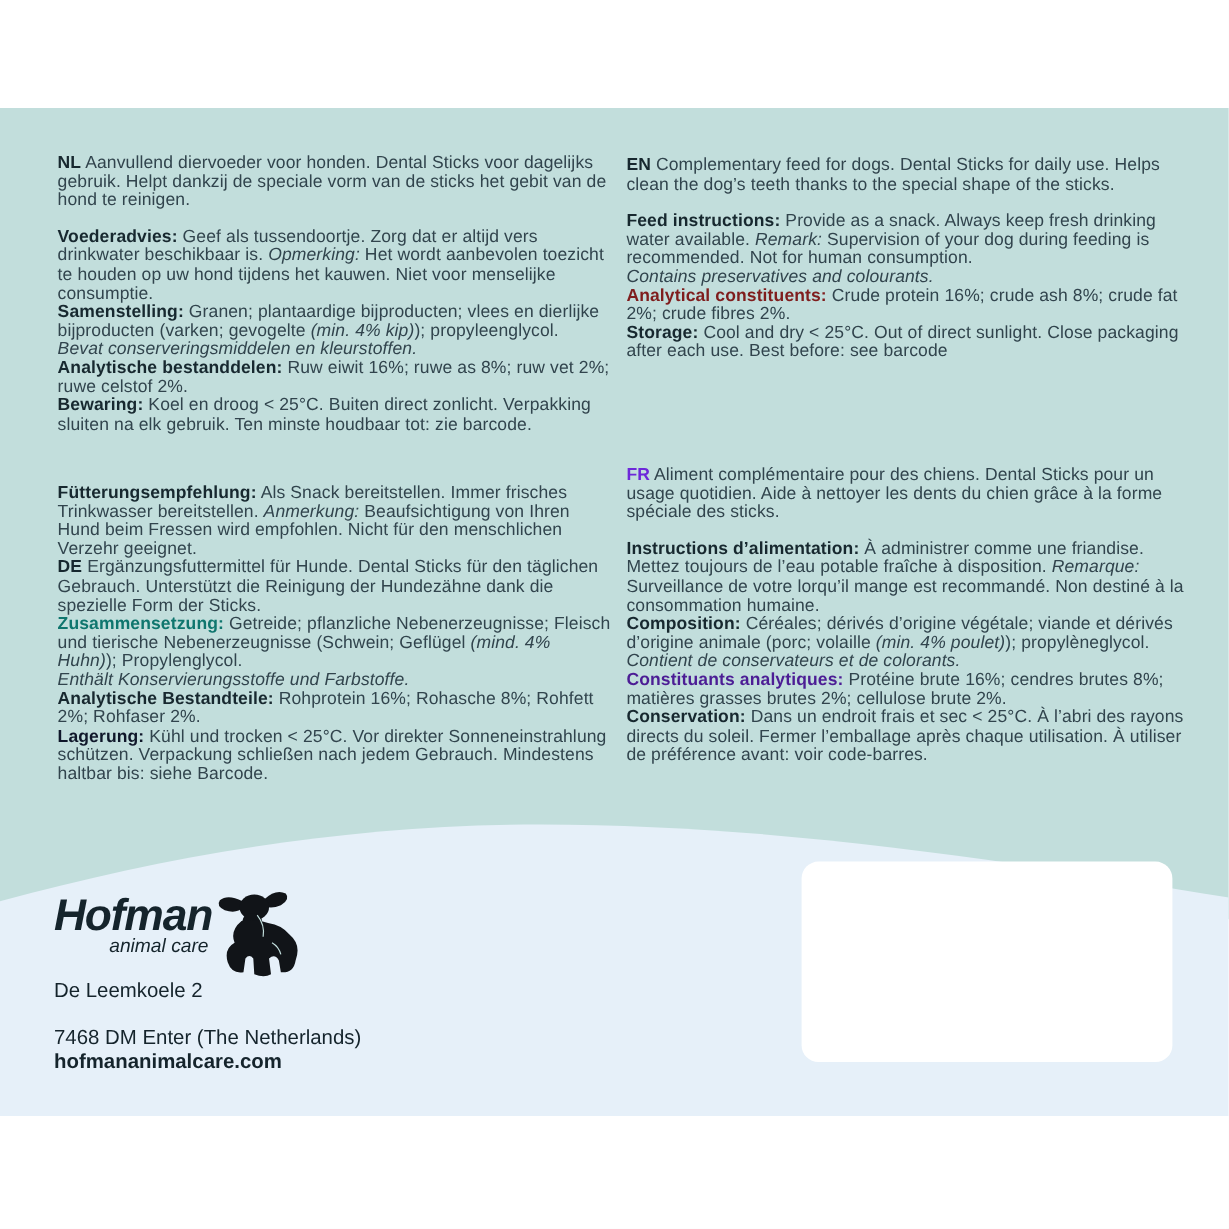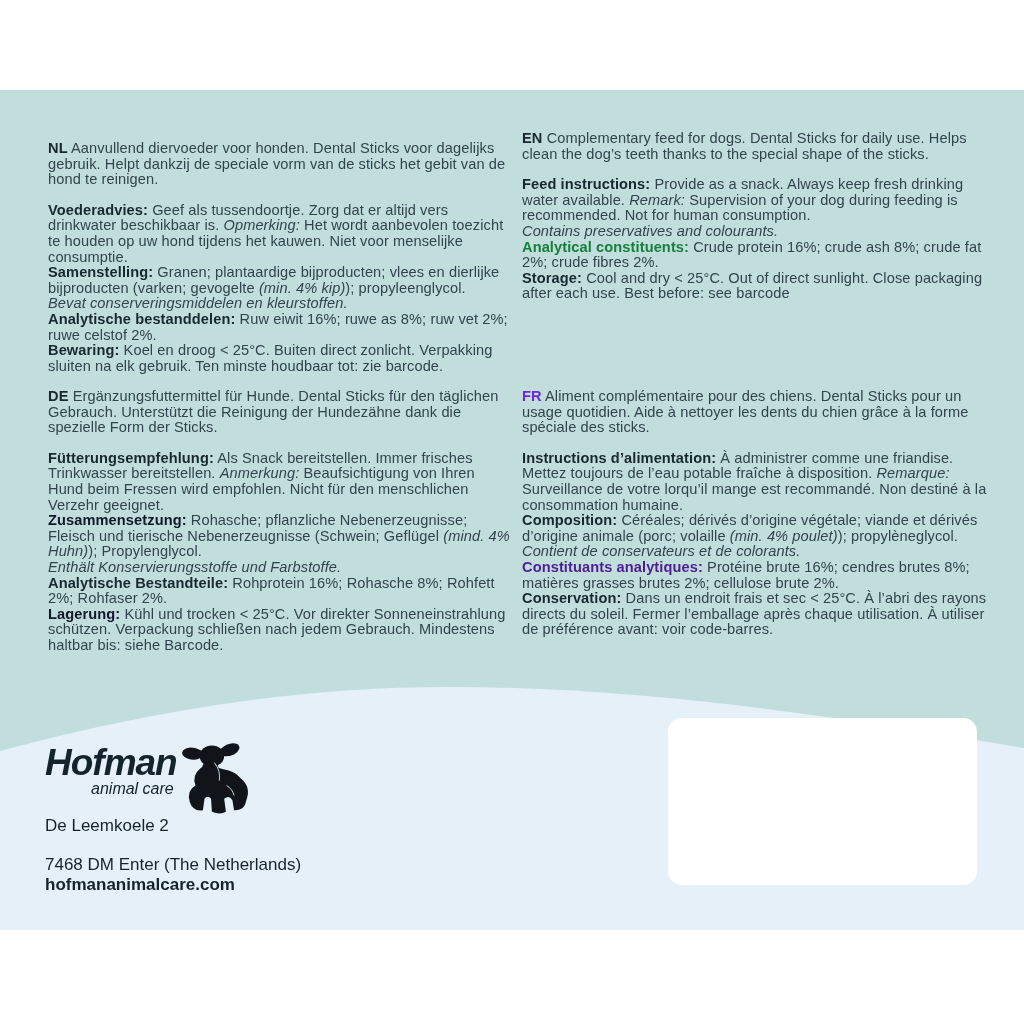--- a/index.html
+++ b/index.html
@@ -12,21 +12,21 @@
   .mint-bg{position:absolute;left:0;top:90px;width:1024px;height:676px;}
   .wave-svg{position:absolute;left:0;top:630px;width:1024px;height:300px;display:block;}
   .barcode-box{
     position:absolute;left:668px;top:718px;width:309px;height:167px;
     background:#ffffff;border-radius:14px;
   }
   .col{
     position:absolute;width:462px;
     font-size:14.6px;line-height:15.6px;letter-spacing:0.1px;
   }
-  .col-nl{left:48px;top:141px;}
+  .col-nl{left:48px;top:129px;}
   .col-en{left:522px;top:131px;width:466px;}
   .col-de{left:48px;top:389px;}
   .col-fr{left:522px;top:389px;width:466px;}
   .para{margin:0;}
   .para.gap{margin-top:15px;}
   .b{font-weight:bold;}
   .i{font-style:italic;}
   .footer{position:absolute;left:45px;top:746px;width:420px;}
   .brand-row{position:relative;height:52px;}
   .brand-text{display:inline-block;text-align:right;}
@@ -60,27 +60,27 @@
       <div class="para gap"><span class="b" style="color: rgb(23, 40, 47);">Voederadvies:</span><span> Geef als tussendoortje. Zorg dat er altijd vers drinkwater beschikbaar is. </span><span class="i">Opmerking:</span><span> Het wordt aanbevolen toezicht te houden op uw hond tijdens het kauwen. Niet voor menselijke consumptie.</span></div>
       <div class="para"><span class="b" style="color: rgb(23, 40, 47);">Samenstelling:</span><span> Granen; plantaardige bijproducten; vlees en dierlijke bijproducten (varken; gevogelte </span><span class="i">(min. 4% kip)</span><span>); propyleenglycol.</span></div>
       <div class="para"><span class="i">Bevat conserveringsmiddelen en kleurstoffen.</span></div>
       <div class="para"><span class="b" style="color: rgb(23, 40, 47);">Analytische bestanddelen:</span><span> Ruw eiwit 16%; ruwe as 8%; ruw vet 2%; ruwe celstof 2%.</span></div>
       <div class="para"><span class="b" style="color: rgb(23, 40, 47);">Bewaring:</span><span> Koel en droog &lt; 25°C. Buiten direct zonlicht. Verpakking sluiten na elk gebruik. Ten minste houdbaar tot: zie barcode.</span></div>
     </div>
   <div class="col col-en" style="color: rgb(49, 68, 77);">
       <div class="para"><span class="b" style="color: rgb(23, 40, 47);">EN</span><span> Complementary feed for dogs. Dental Sticks for daily use. Helps clean the dog’s teeth thanks to the special shape of the sticks.</span></div>
       <div class="para gap"><span class="b" style="color: rgb(23, 40, 47);">Feed instructions:</span><span> Provide as a snack. Always keep fresh drinking water available. </span><span class="i">Remark:</span><span> Supervision of your dog during feeding is recommended. Not for human consumption.</span></div>
       <div class="para"><span class="i">Contains preservatives and colourants.</span></div>
-      <div class="para"><span class="b" style="color: #15803d;">Analytical constituents:</span><span> Crude protein 16%; crude ash 8%; crude fat 2%; crude fibres 2%.</span></div>
+      <div class="para"><span class="b" style="color: #7f1d1d;">Analytical constituents:</span><span> Crude protein 16%; crude ash 8%; crude fat 2%; crude fibres 2%.</span></div>
       <div class="para"><span class="b" style="color: rgb(23, 40, 47);">Storage:</span><span> Cool and dry &lt; 25°C. Out of direct sunlight. Close packaging after each use. Best before: see barcode</span></div>
     </div>
   <div class="col col-de" style="color: rgb(49, 68, 77);">
+      <div class="para gap"><span class="b" style="color: rgb(23, 40, 47);">Fütterungsempfehlung:</span><span> Als Snack bereitstellen. Immer frisches Trinkwasser bereitstellen. </span><span class="i">Anmerkung:</span><span> Beaufsichtigung von Ihren Hund beim Fressen wird empfohlen. Nicht für den menschlichen Verzehr geeignet.</span></div>
       <div class="para"><span class="b" style="color: rgb(23, 40, 47);">DE</span><span> Ergänzungsfuttermittel für Hunde. Dental Sticks für den täglichen Gebrauch. Unterstützt die Reinigung der Hundezähne dank die spezielle Form der Sticks.</span></div>
-      <div class="para gap"><span class="b" style="color: rgb(23, 40, 47);">Fütterungsempfehlung:</span><span> Als Snack bereitstellen. Immer frisches Trinkwasser bereitstellen. </span><span class="i">Anmerkung:</span><span> Beaufsichtigung von Ihren Hund beim Fressen wird empfohlen. Nicht für den menschlichen Verzehr geeignet.</span></div>
-      <div class="para"><span class="b" style="color: #0f172a;">Zusammensetzung:</span><span> Rohasche; pflanzliche Nebenerzeugnisse; Fleisch und tierische Nebenerzeugnisse (Schwein; Geflügel </span><span class="i">(mind. 4% Huhn)</span><span>); Propylenglycol.</span></div>
+      <div class="para"><span class="b" style="color: #0f766e;">Zusammensetzung:</span><span> Getreide; pflanzliche Nebenerzeugnisse; Fleisch und tierische Nebenerzeugnisse (Schwein; Geflügel </span><span class="i">(mind. 4% Huhn)</span><span>); Propylenglycol.</span></div>
       <div class="para"><span class="i">Enthält Konservierungsstoffe und Farbstoffe.</span></div>
       <div class="para"><span class="b" style="color: rgb(23, 40, 47);">Analytische Bestandteile:</span><span> Rohprotein 16%; Rohasche 8%; Rohfett 2%; Rohfaser 2%.</span></div>
       <div class="para"><span class="b" style="color: #0f172a;">Lagerung:</span><span> Kühl und trocken &lt; 25°C. Vor direkter Sonneneinstrahlung schützen. Verpackung schließen nach jedem Gebrauch. Mindestens haltbar bis: siehe Barcode.</span></div>
     </div>
   <div class="col col-fr" style="color: rgb(49, 68, 77);">
       <div class="para"><span class="b" style="color: #6d28d9;">FR</span><span> Aliment complémentaire pour des chiens. Dental Sticks pour un usage quotidien. Aide à nettoyer les dents du chien grâce à la forme spéciale des sticks.</span></div>
       <div class="para gap"><span class="b" style="color: rgb(23, 40, 47);">Instructions d’alimentation:</span><span> À administrer comme une friandise. Mettez toujours de l’eau potable fraîche à disposition. </span><span class="i">Remarque:</span><span> Surveillance de votre lorqu’il mange est recommandé. Non destiné à la consommation humaine.</span></div>
       <div class="para"><span class="b" style="color: rgb(23, 40, 47);">Composition:</span><span> Céréales; dérivés d’origine végétale; viande et dérivés d’origine animale (porc; volaille </span><span class="i">(min. 4% poulet)</span><span>); propylèneglycol.</span></div>
       <div class="para"><span class="i">Contient de conservateurs et de colorants.</span></div>
       <div class="para"><span class="b" style="color: #4c1d95;">Constituants analytiques:</span><span> Protéine brute 16%; cendres brutes 8%; matières grasses brutes 2%; cellulose brute 2%.</span></div>

